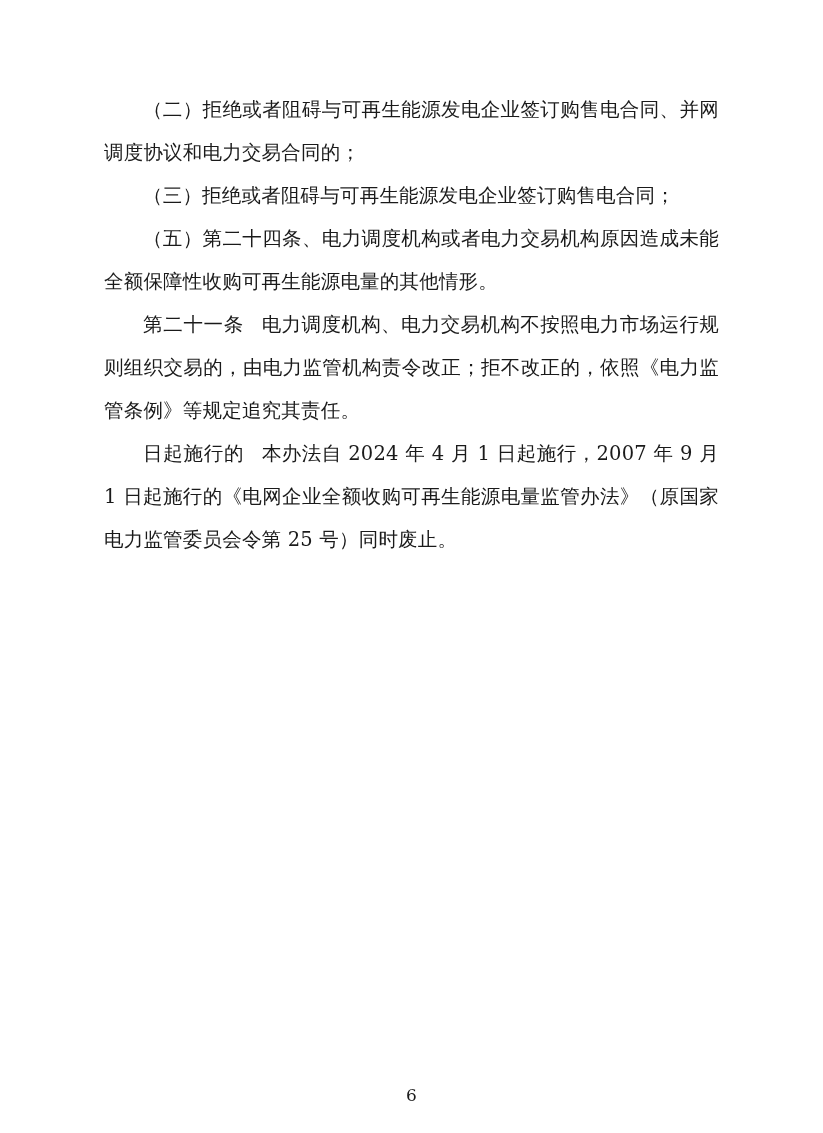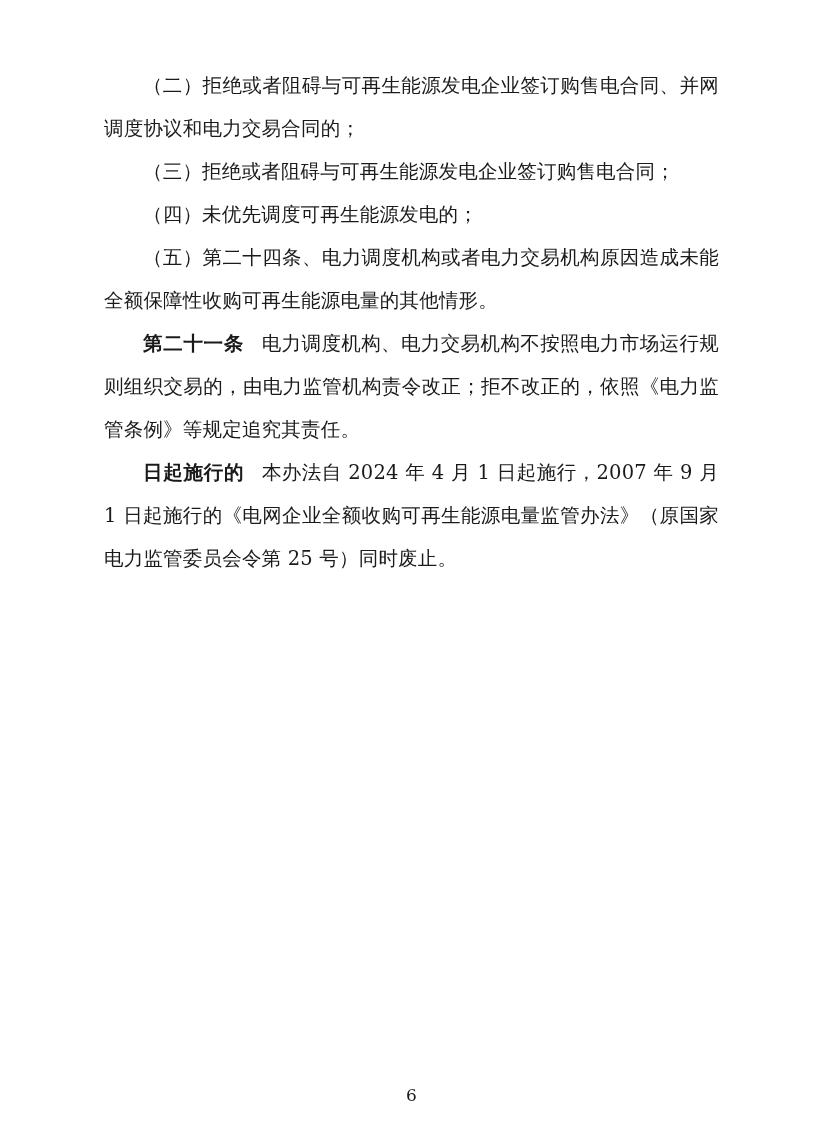--- a/index.html
+++ b/index.html
@@ -15,33 +15,33 @@
     color: #1a1a1a;
     overflow: hidden;
   }
   .page {
     position: absolute;
     left: 0;
     top: 0;
     width: 823px;
     height: 1133px;
     box-sizing: border-box;
-    padding: 64px 104px 40px 104px;
+    padding: 88px 104px 40px 104px;
   }
   .para {
     margin: 0;
     text-indent: 2em;
     font-size: 19.5px;
     line-height: 43px;
     text-align: justify;
     text-justify: inter-ideograph;
     letter-spacing: 0.2px;
   }
   .art-label {
-    font-weight: bold;
+    font-weight: normal;
     letter-spacing: 0.5px;
   }
   .art-gap {
     display: inline-block;
     width: 0.9em;
   }
   .footer {
     position: absolute;
     left: 0;
     right: 0;
@@ -54,21 +54,20 @@
 </style>
 </head>
 <body>
 
 <div class="page">
 
   <p class="para">（二）拒绝或者阻碍与可再生能源发电企业签订购售电合同、并网调度协议和电力交易合同的；</p>
 
   <p class="para">（三）拒绝或者阻碍与可再生能源发电企业签订购售电合同；</p>
 
-  <p class="para">（四）未优先调度可再生能源发电的；</p>
 
   <p class="para">（五）第二十四条、电力调度机构或者电力交易机构原因造成未能全额保障性收购可再生能源电量的其他情形。</p>
 
   <p class="para"><span class="art-label">第二十一条</span><span class="art-gap"></span><span>电力调度机构、电力交易机构不按照电力市场运行规则组织交易的，由电力监管机构责令改正；拒不改正的，依照《电力监管条例》等规定追究其责任。</span></p>
 
 
 
   <p class="para"><span class="art-label">日起施行的</span><span class="art-gap"></span><span>本办法自 2024 年 4 月 1 日起施行，2007 年 9 月 1 日起施行的《电网企业全额收购可再生能源电量监管办法》（原国家电力监管委员会令第 25 号）同时废止。</span></p>
 
 </div>

